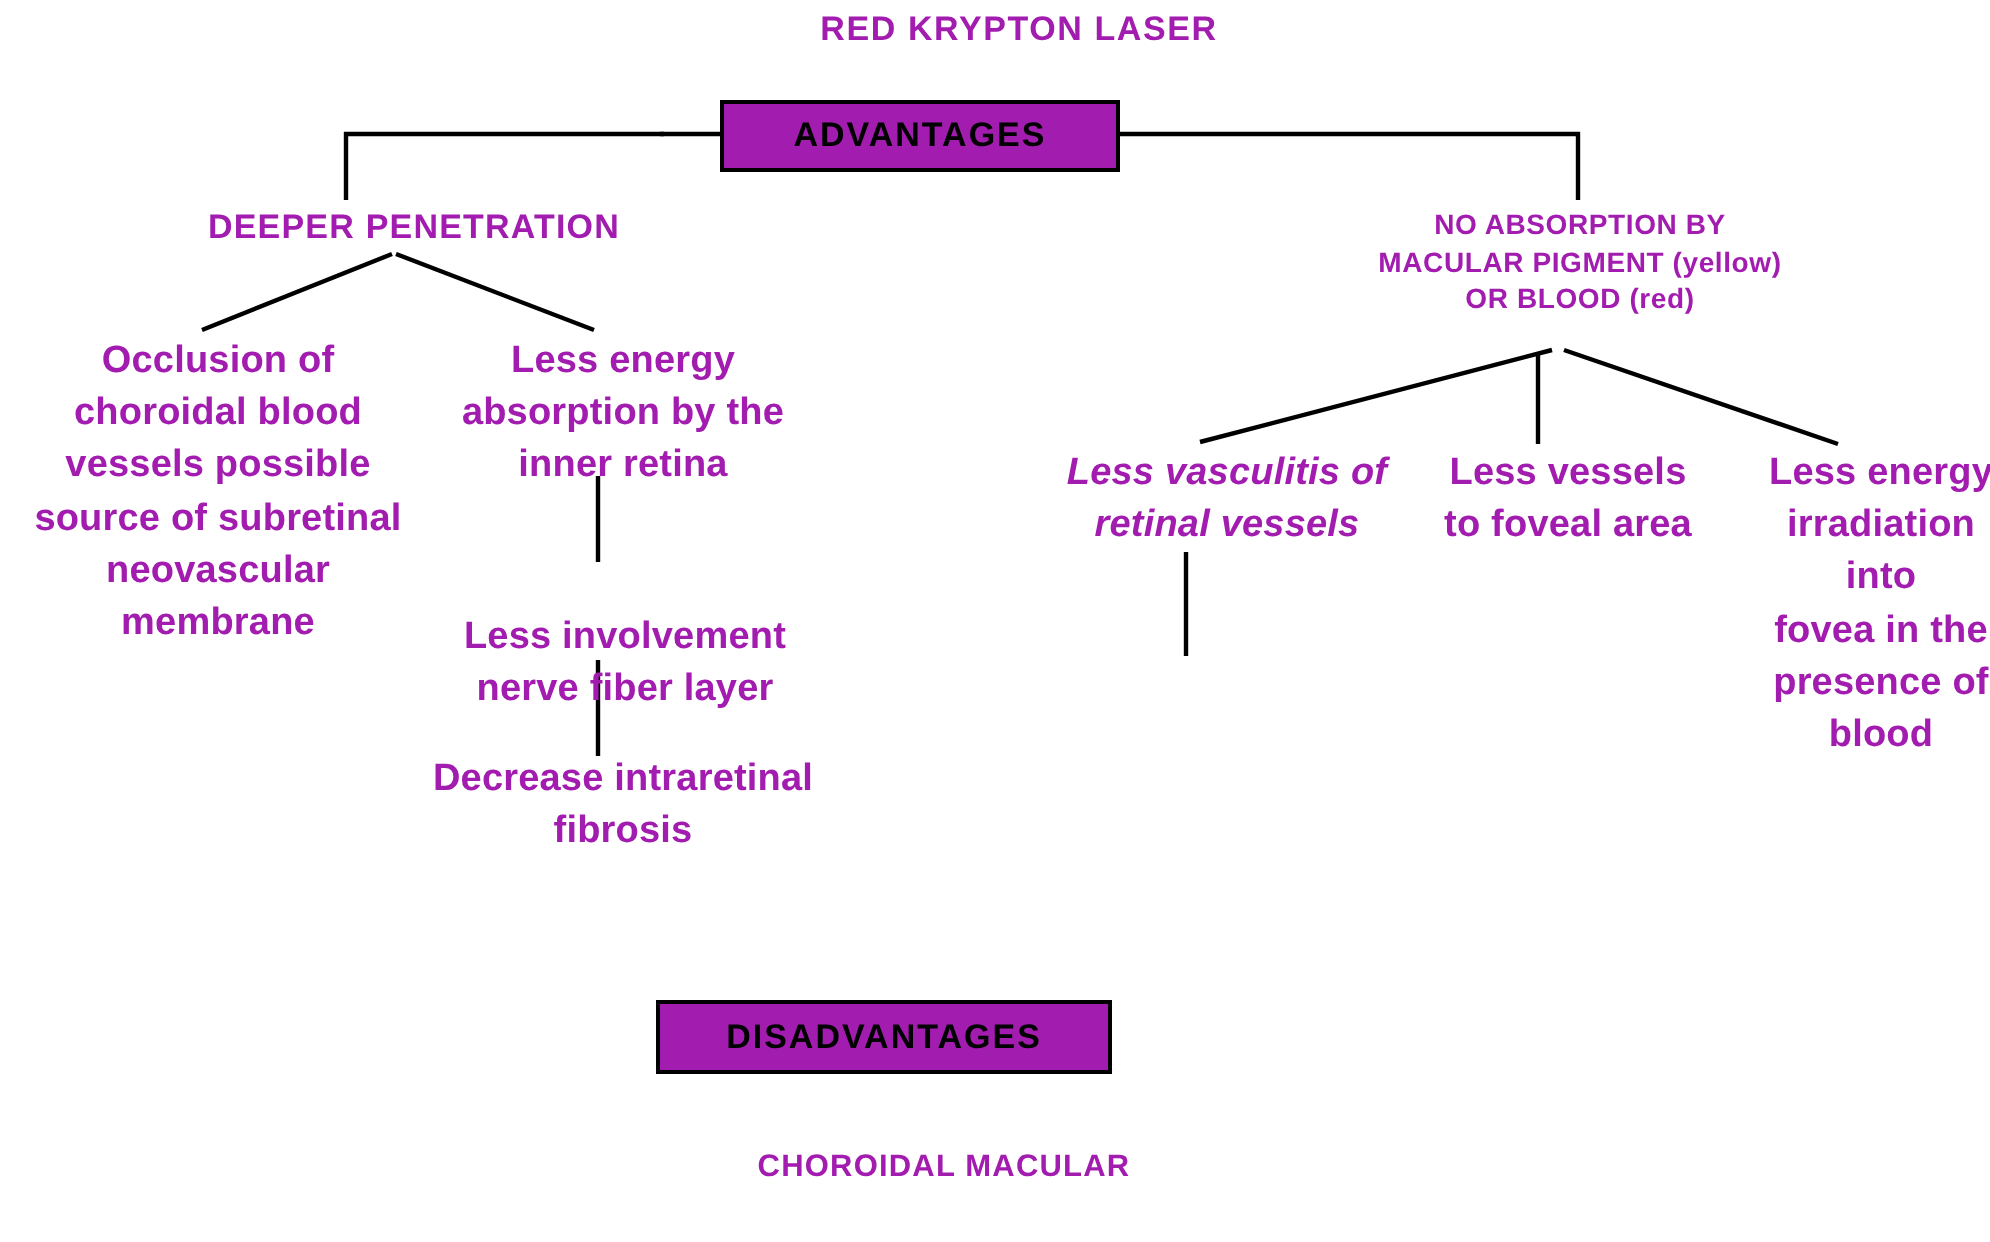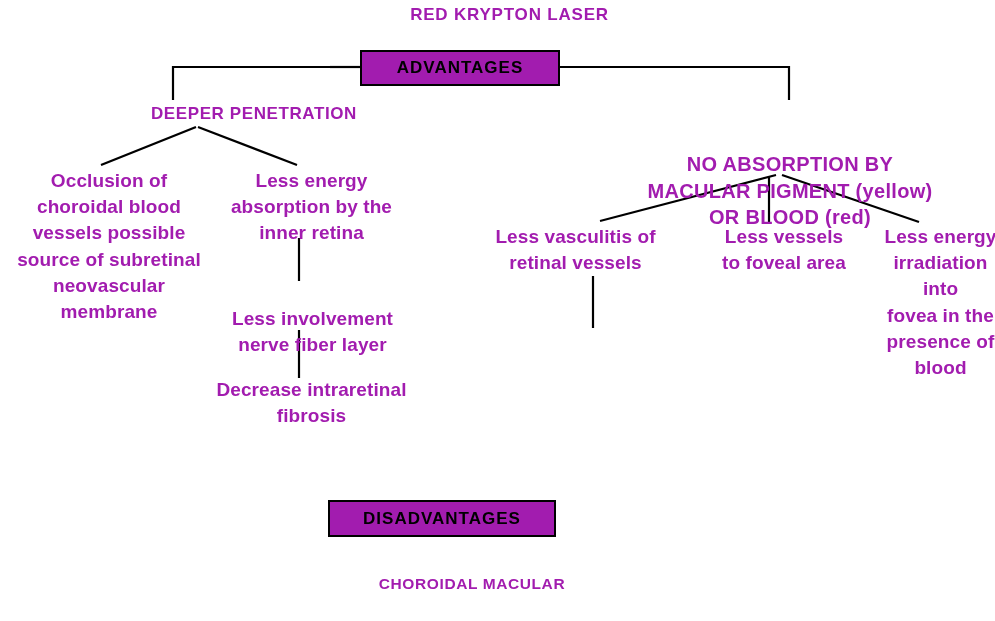--- a/index.html
+++ b/index.html
@@ -54,40 +54,38 @@
   #disadvantages-box {
     left: 328px; top: 500px;
     width: 224px; height: 33px;
     font-size: 17px;
   }
   
   #deeper-penetration-label {
     left: 45px; top: 103px; width: 300px;
     font-size: 17px; font-weight: bold;
     letter-spacing: 0.6px;
-    text-align: right;
   }
   #no-absorption-label {
     left: 598px; top: 103px; width: 360px;
-    font-size: 20px; font-weight: bold;
+    font-size: 14px; font-weight: bold;
     letter-spacing: 0.3px;
     line-height: 1.33;
-    margin-top: 48px;
   }
   
   .leaf {
     font-size: 19px;
     font-weight: bold;
     line-height: 1.38;
   }
   #leaf-occlusion       { left: 2px;   top: 168px; width: 190px; }
   #leaf-less-energy-abs { left: 212px; top: 168px; width: 175px; }
   #leaf-nerve-fiber     { left: 208px; top: 284px; width: 185px; margin-top: 22px; }
   #leaf-fibrosis        { left: 192px; top: 377px; width: 215px; }
-  #leaf-vasculitis      { left: 466px; top: 224px; width: 195px; }
+  #leaf-vasculitis      { left: 504px; top: 224px; width: 195px; font-style: italic; }
   #leaf-visual-acuity   { left: 488px; top: 331px; width: 210px; }
   #leaf-foveal-damage   { left: 692px; top: 224px; width: 160px; }
   #leaf-irradiation     { left: 862px; top: 224px; width: 133px; }
   
   #disadvantage-notes {
     left: 160px; top: 551px; width: 600px;
     font-size: 15.5px;
     font-weight: bold;
     line-height: 1.45;
   }

